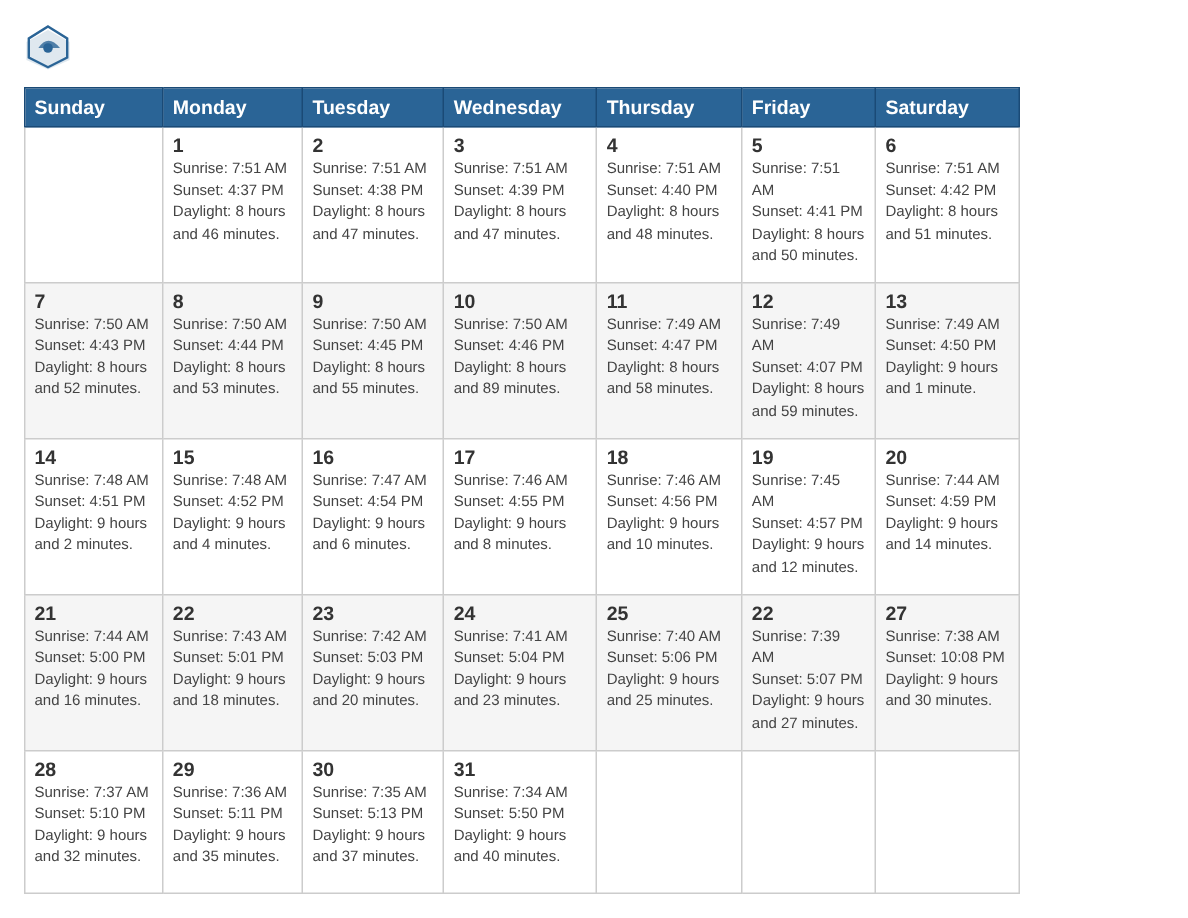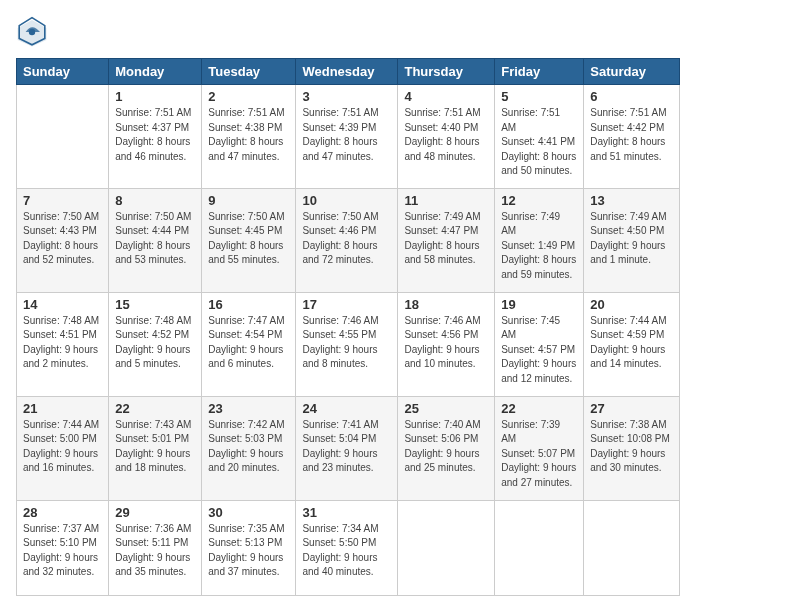--- a/index.html
+++ b/index.html
@@ -203,33 +203,33 @@
             <div class="day-info">Sunrise: 7:50 AM</div>
             <div class="day-info">Sunset: 4:45 PM</div>
             <div class="day-info">Daylight: 8 hours</div>
             <div class="day-info">and 55 minutes.</div>
           </td>
           <td>
             <span class="day-number">10</span>
             <div class="day-info">Sunrise: 7:50 AM</div>
             <div class="day-info">Sunset: 4:46 PM</div>
             <div class="day-info">Daylight: 8 hours</div>
-            <div class="day-info">and 72 minutes.</div>
+            <div class="day-info">and 89 minutes.</div>
           </td>
           <td>
             <span class="day-number">11</span>
             <div class="day-info">Sunrise: 7:49 AM</div>
             <div class="day-info">Sunset: 4:47 PM</div>
             <div class="day-info">Daylight: 8 hours</div>
             <div class="day-info">and 58 minutes.</div>
           </td>
           <td>
             <span class="day-number">12</span>
             <div class="day-info">Sunrise: 7:49 AM</div>
-            <div class="day-info">Sunset: 1:49 PM</div>
+            <div class="day-info">Sunset: 4:07 PM</div>
             <div class="day-info">Daylight: 8 hours</div>
             <div class="day-info">and 59 minutes.</div>
           </td>
           <td>
             <span class="day-number">13</span>
             <div class="day-info">Sunrise: 7:49 AM</div>
             <div class="day-info">Sunset: 4:50 PM</div>
             <div class="day-info">Daylight: 9 hours</div>
             <div class="day-info">and 1 minute.</div>
           </td>
@@ -240,21 +240,21 @@
             <div class="day-info">Sunrise: 7:48 AM</div>
             <div class="day-info">Sunset: 4:51 PM</div>
             <div class="day-info">Daylight: 9 hours</div>
             <div class="day-info">and 2 minutes.</div>
           </td>
           <td>
             <span class="day-number">15</span>
             <div class="day-info">Sunrise: 7:48 AM</div>
             <div class="day-info">Sunset: 4:52 PM</div>
             <div class="day-info">Daylight: 9 hours</div>
-            <div class="day-info">and 5 minutes.</div>
+            <div class="day-info">and 4 minutes.</div>
           </td>
           <td>
             <span class="day-number">16</span>
             <div class="day-info">Sunrise: 7:47 AM</div>
             <div class="day-info">Sunset: 4:54 PM</div>
             <div class="day-info">Daylight: 9 hours</div>
             <div class="day-info">and 6 minutes.</div>
           </td>
           <td>
             <span class="day-number">17</span>

